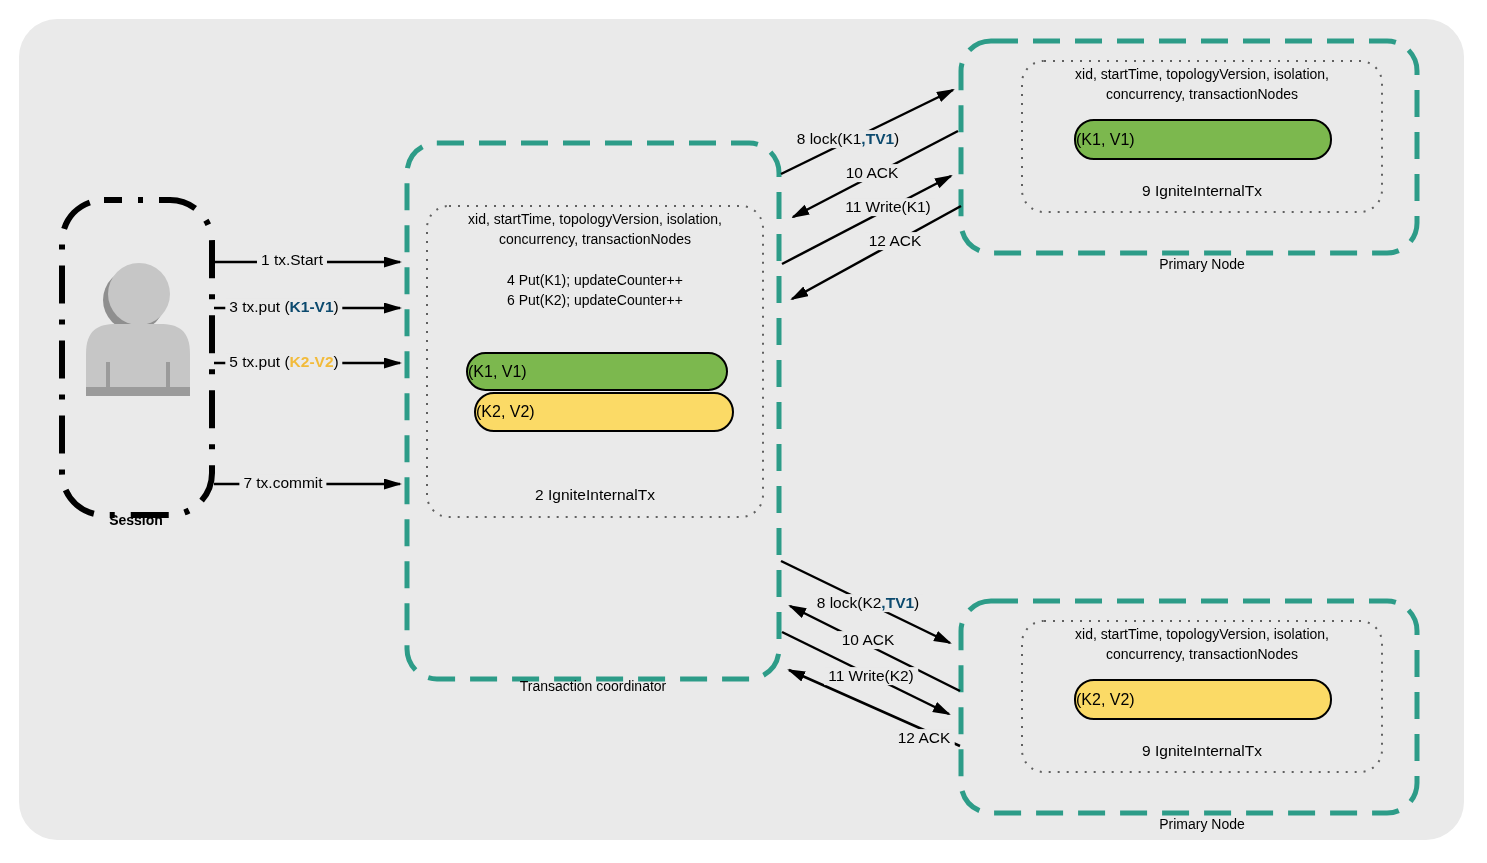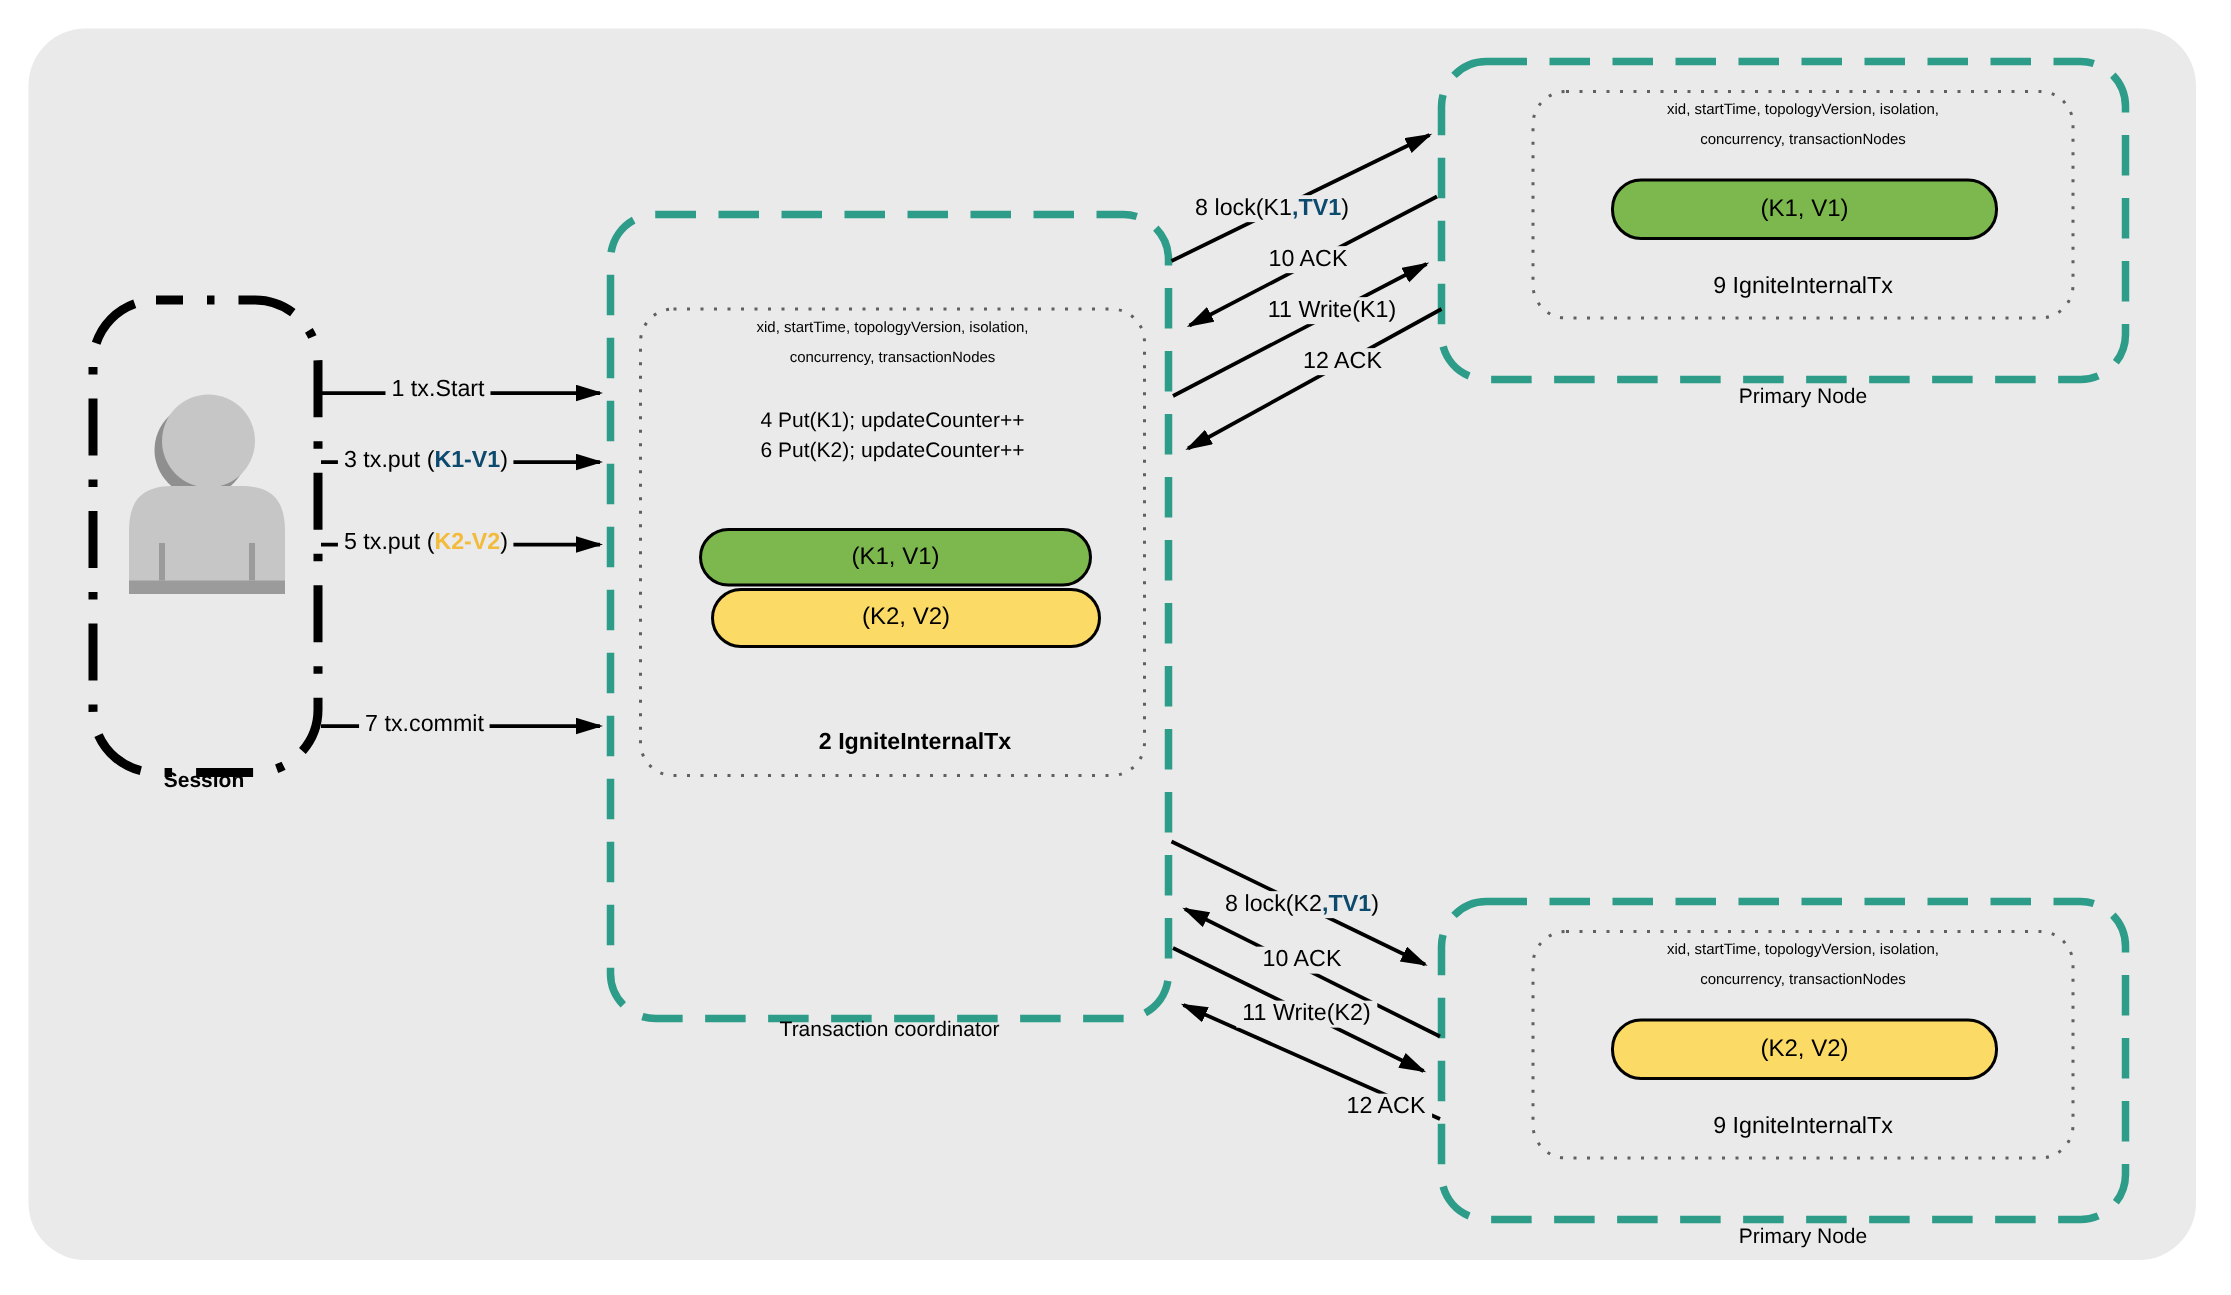--- a/index.html
+++ b/index.html
@@ -3,25 +3,25 @@
 <meta charset="utf-8">
 <style>
   html,body{margin:0;padding:0;background:#ffffff;}
   #canvas{position:relative;width:1487px;height:863px;background:#ffffff;overflow:hidden;
           font-family:"Liberation Sans", sans-serif;color:#000;}
   #backdrop{position:absolute;left:19px;top:19px;width:1445px;height:821px;border-radius:38px;background:#eaeaea;}
   #shapes{position:absolute;left:0;top:0;width:1487px;height:863px;}
   .lbl{position:absolute;transform:translate(-50%,-50%);white-space:nowrap;background:#eaeaea;
        padding:0 4px;font-size:15.5px;line-height:1.15;}
   .nobg{background:transparent;}
-  .attrs{font-size:10px;background:transparent;text-align:center;}
+  .attrs{font-size:14px;background:transparent;text-align:center;}
   .ops{font-size:14px;background:transparent;}
   .title{font-size:14px;background:transparent;margin-top:29px;}
   .pill{position:absolute;border:2px solid #000;border-radius:20px;display:flex;align-items:center;
-        justify-content:center;font-size:16px;box-sizing:border-box;}
+        font-size:16px;box-sizing:border-box;}
   .pill.green{background:#7cb84e;}
   .pill.yellow{background:#fbda66;}
   .hl-green{color:#0c4a6e;font-weight:bold;}
   .hl-amber{color:#f2bb3b;font-weight:bold;}
   .hl-red{color:#0c4a6e;font-weight:bold;}
 </style>
 </head>
 <body>
 
 <div id="canvas">
@@ -85,21 +85,21 @@
   <div class="lbl ops" style="left:595px;top:280px;">4 Put(K1); updateCounter++</div>
   <div class="lbl ops" style="left:595px;top:300px;">6 Put(K2); updateCounter++</div>
 
   <div class="pill green" style="left:466px;top:352px;width:262px;height:39px;">
       <span>(K1, V1)</span>
     </div>
   <div class="pill yellow" style="left:474px;top:392px;width:260px;height:40px;">
       <span>(K2, V2)</span>
     </div>
 
-  <div class="lbl nobg" style="left:610px;top:495px;font-weight:bold;">2 IgniteInternalTx</div>
+  <div class="lbl nobg" style="left:595px;top:495px;">2 IgniteInternalTx</div>
   <div class="lbl nobg title" style="left:593px;top:657px;">Transaction coordinator</div>
 
   <div class="lbl attrs" style="left:1202px;top:74px;">xid, startTime, topologyVersion, isolation,</div>
   <div class="lbl attrs" style="left:1202px;top:94px;">concurrency, transactionNodes</div>
   <div class="pill green" style="left:1074px;top:119px;width:258px;height:41px;">
       <span>(K1, V1)</span>
     </div>
   <div class="lbl nobg" style="left:1202px;top:191px;">9 IgniteInternalTx</div>
   <div class="lbl nobg title" style="left:1202px;top:235px;">Primary Node</div>
 

